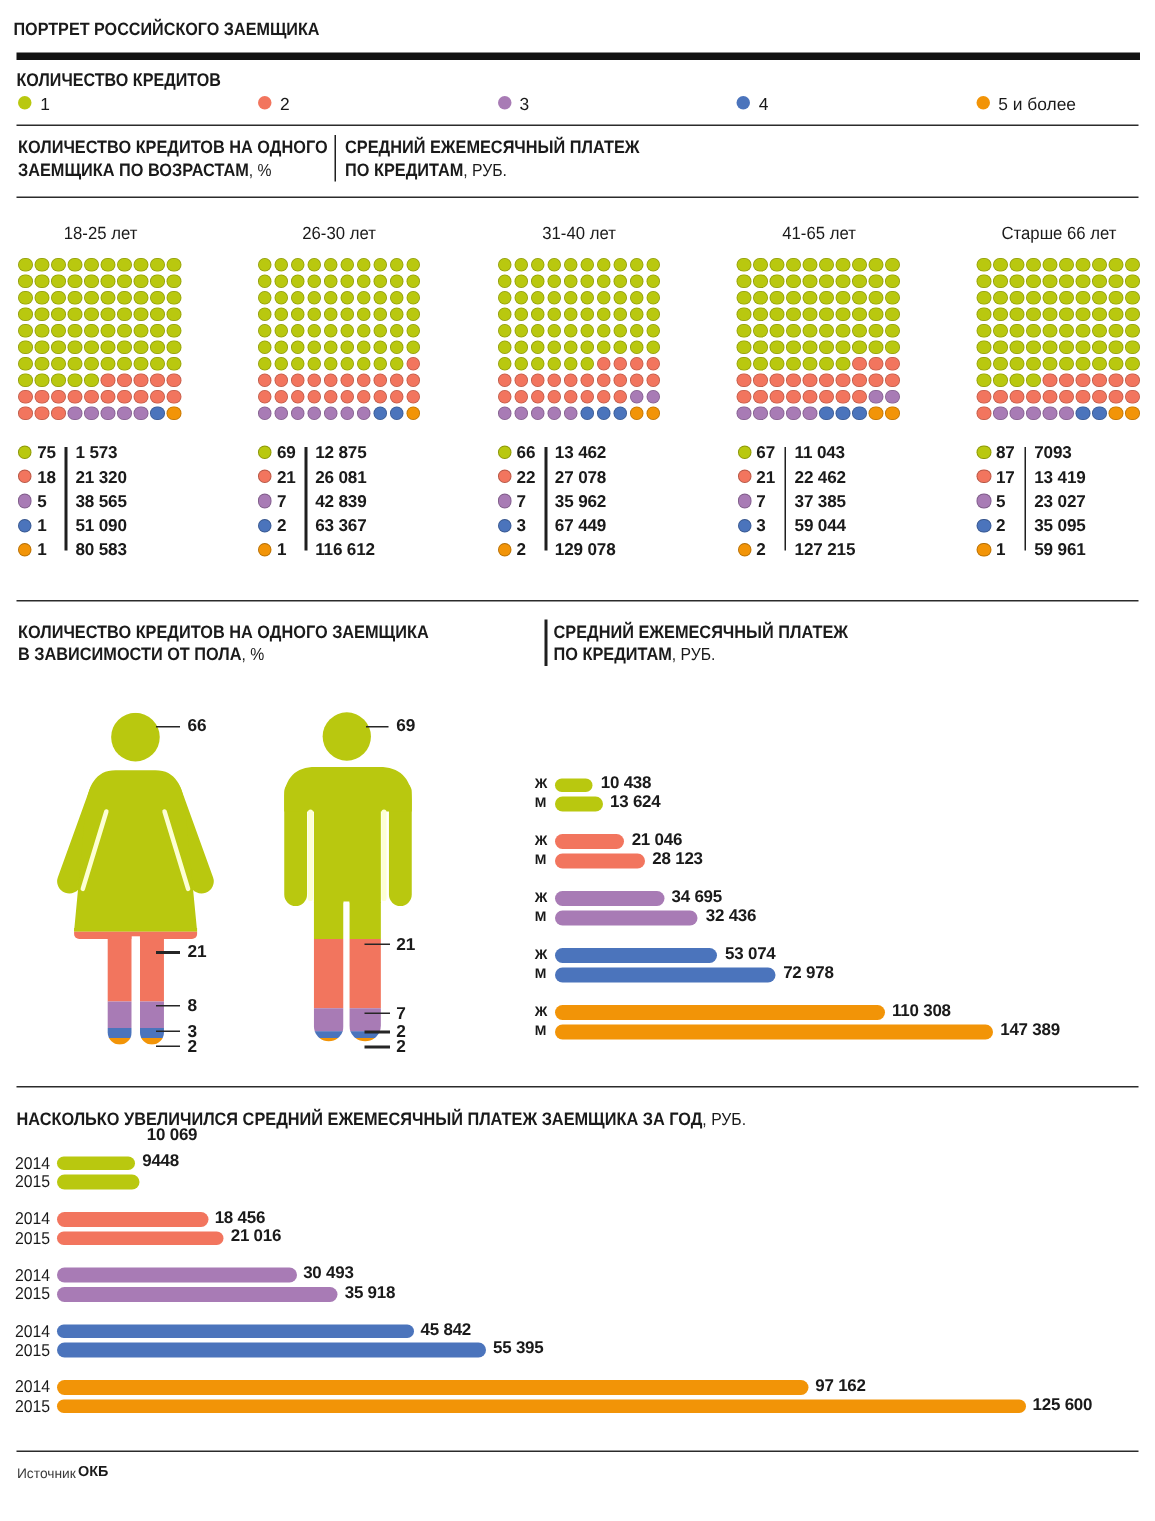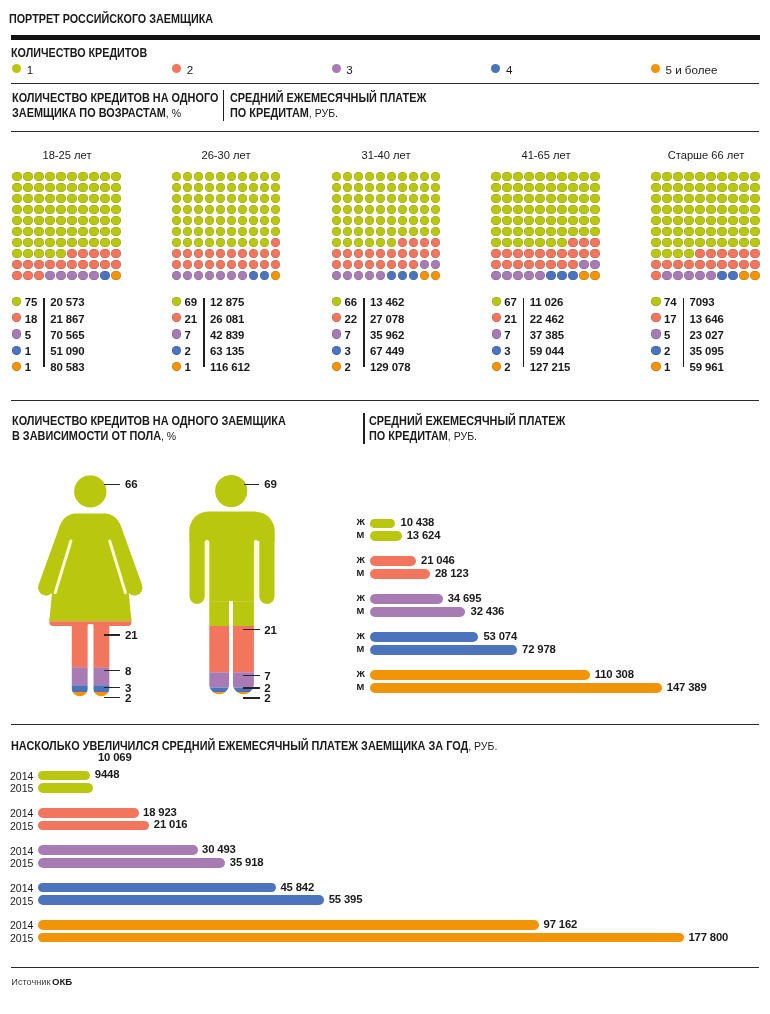--- a/index.html
+++ b/index.html
@@ -193,27 +193,27 @@
         <i class="dot c2" style="left:45.0px;top:270.6px"></i>
         <i class="dot c2" style="left:56.0px;top:270.6px"></i>
         <i class="dot c2" style="left:67.0px;top:270.6px"></i>
         <i class="dot c2" style="left:78.0px;top:270.6px"></i>
         <i class="dot c2" style="left:89.0px;top:270.6px"></i>
         <i class="dot c3" style="left:100.0px;top:270.6px"></i>
         <i class="dot c4" style="left:111.0px;top:270.6px"></i>
       </div>
       <i class="ldot c0" style="left:12.1px;top:296.9px"></i>
       <div class="lnum cond" style="left:24.8px;top:296.4px">75</div>
-      <div class="lpay cond" style="left:50.3px;top:296.4px">20 573</div>
+      <div class="lpay cond" style="left:50.3px;top:296.4px">1 573</div>
       <i class="ldot c1" style="left:12.1px;top:313.1px"></i>
       <div class="lnum cond" style="left:24.8px;top:312.6px">18</div>
-      <div class="lpay cond" style="left:50.3px;top:312.6px">21 867</div>
+      <div class="lpay cond" style="left:50.3px;top:312.6px">21 320</div>
       <i class="ldot c2" style="left:12.1px;top:329.3px"></i>
       <div class="lnum cond" style="left:24.8px;top:328.8px">5</div>
-      <div class="lpay cond" style="left:50.3px;top:328.8px">70 565</div>
+      <div class="lpay cond" style="left:50.3px;top:328.8px">38 565</div>
       <i class="ldot c3" style="left:12.1px;top:345.6px"></i>
       <div class="lnum cond" style="left:24.8px;top:345.1px">1</div>
       <div class="lpay cond" style="left:50.3px;top:345.1px">51 090</div>
       <i class="ldot c4" style="left:12.1px;top:361.8px"></i>
       <div class="lnum cond" style="left:24.8px;top:361.3px">1</div>
       <div class="lpay cond" style="left:50.3px;top:361.3px">80 583</div>
       <i class="vdiv" style="left:43.4px;top:297.6px;height:69.4px"></i>
     </div>
     <div class="grp">
       <div class="grp-label" style="left:172.3px;top:147.6px;width:108px">26-30 лет</div>
@@ -323,21 +323,21 @@
       <div class="lnum cond" style="left:184.6px;top:296.4px">69</div>
       <div class="lpay cond" style="left:210.1px;top:296.4px">12 875</div>
       <i class="ldot c1" style="left:171.9px;top:313.1px"></i>
       <div class="lnum cond" style="left:184.6px;top:312.6px">21</div>
       <div class="lpay cond" style="left:210.1px;top:312.6px">26 081</div>
       <i class="ldot c2" style="left:171.9px;top:329.3px"></i>
       <div class="lnum cond" style="left:184.6px;top:328.8px">7</div>
       <div class="lpay cond" style="left:210.1px;top:328.8px">42 839</div>
       <i class="ldot c3" style="left:171.9px;top:345.6px"></i>
       <div class="lnum cond" style="left:184.6px;top:345.1px">2</div>
-      <div class="lpay cond" style="left:210.1px;top:345.1px">63 135</div>
+      <div class="lpay cond" style="left:210.1px;top:345.1px">63 367</div>
       <i class="ldot c4" style="left:171.9px;top:361.8px"></i>
       <div class="lnum cond" style="left:184.6px;top:361.3px">1</div>
       <div class="lpay cond" style="left:210.1px;top:361.3px">116 612</div>
       <i class="vdiv" style="left:203.2px;top:297.6px;height:69.4px"></i>
     </div>
     <div class="grp">
       <div class="grp-label" style="left:332.1px;top:147.6px;width:108px">31-40 лет</div>
       <div class="dots">
         <i class="dot c0" style="left:331.6px;top:171.6px"></i>
         <i class="dot c0" style="left:342.6px;top:171.6px"></i>
@@ -556,21 +556,21 @@
         <i class="dot c2" style="left:524.4px;top:270.6px"></i>
         <i class="dot c2" style="left:535.4px;top:270.6px"></i>
         <i class="dot c3" style="left:546.4px;top:270.6px"></i>
         <i class="dot c3" style="left:557.4px;top:270.6px"></i>
         <i class="dot c3" style="left:568.4px;top:270.6px"></i>
         <i class="dot c4" style="left:579.4px;top:270.6px"></i>
         <i class="dot c4" style="left:590.4px;top:270.6px"></i>
       </div>
       <i class="ldot c0" style="left:491.5px;top:296.9px"></i>
       <div class="lnum cond" style="left:504.2px;top:296.4px">67</div>
-      <div class="lpay cond" style="left:529.7px;top:296.4px">11 026</div>
+      <div class="lpay cond" style="left:529.7px;top:296.4px">11 043</div>
       <i class="ldot c1" style="left:491.5px;top:313.1px"></i>
       <div class="lnum cond" style="left:504.2px;top:312.6px">21</div>
       <div class="lpay cond" style="left:529.7px;top:312.6px">22 462</div>
       <i class="ldot c2" style="left:491.5px;top:329.3px"></i>
       <div class="lnum cond" style="left:504.2px;top:328.8px">7</div>
       <div class="lpay cond" style="left:529.7px;top:328.8px">37 385</div>
       <i class="ldot c3" style="left:491.5px;top:345.6px"></i>
       <div class="lnum cond" style="left:504.2px;top:345.1px">3</div>
       <div class="lpay cond" style="left:529.7px;top:345.1px">59 044</div>
       <i class="ldot c4" style="left:491.5px;top:361.8px"></i>
@@ -676,25 +676,25 @@
         <i class="dot c2" style="left:673.2px;top:270.6px"></i>
         <i class="dot c2" style="left:684.2px;top:270.6px"></i>
         <i class="dot c2" style="left:695.2px;top:270.6px"></i>
         <i class="dot c2" style="left:706.2px;top:270.6px"></i>
         <i class="dot c3" style="left:717.2px;top:270.6px"></i>
         <i class="dot c3" style="left:728.2px;top:270.6px"></i>
         <i class="dot c4" style="left:739.2px;top:270.6px"></i>
         <i class="dot c4" style="left:750.2px;top:270.6px"></i>
       </div>
       <i class="ldot c0" style="left:651.3px;top:296.9px"></i>
-      <div class="lnum cond" style="left:664.0px;top:296.4px">74</div>
+      <div class="lnum cond" style="left:664.0px;top:296.4px">87</div>
       <div class="lpay cond" style="left:689.5px;top:296.4px">7093</div>
       <i class="ldot c1" style="left:651.3px;top:313.1px"></i>
       <div class="lnum cond" style="left:664.0px;top:312.6px">17</div>
-      <div class="lpay cond" style="left:689.5px;top:312.6px">13 646</div>
+      <div class="lpay cond" style="left:689.5px;top:312.6px">13 419</div>
       <i class="ldot c2" style="left:651.3px;top:329.3px"></i>
       <div class="lnum cond" style="left:664.0px;top:328.8px">5</div>
       <div class="lpay cond" style="left:689.5px;top:328.8px">23 027</div>
       <i class="ldot c3" style="left:651.3px;top:345.6px"></i>
       <div class="lnum cond" style="left:664.0px;top:345.1px">2</div>
       <div class="lpay cond" style="left:689.5px;top:345.1px">35 095</div>
       <i class="ldot c4" style="left:651.3px;top:361.8px"></i>
       <div class="lnum cond" style="left:664.0px;top:361.3px">1</div>
       <div class="lpay cond" style="left:689.5px;top:361.3px">59 961</div>
       <i class="vdiv" style="left:682.6px;top:297.6px;height:69.4px"></i>
@@ -898,40 +898,40 @@
   </div>
 
   <div class="yrlab cond" style="left:10.2px;top:769.8px">2014</div>
     <i class="hbar2 c0" style="left:38.0px;top:770.6px;width:52.2px"></i>
     <div class="barval cond" style="left:94.8px;top:768.3px">9448</div>
     <div class="yrlab cond" style="left:10.2px;top:782.4px">2015</div>
     <i class="hbar2 c0" style="left:38.0px;top:783.2px;width:55.3px"></i>
     <div class="barval cond" style="left:97.9px;top:751px">10 069</div>
     <div class="yrlab cond" style="left:10.2px;top:807.2px">2014</div>
     <i class="hbar2 c1" style="left:38.0px;top:808.0px;width:100.5px"></i>
-    <div class="barval cond" style="left:143.1px;top:805.7px">18 923</div>
+    <div class="barval cond" style="left:143.1px;top:805.7px">18 456</div>
     <div class="yrlab cond" style="left:10.2px;top:819.8px">2015</div>
     <i class="hbar2 c1" style="left:38.0px;top:820.6px;width:111.2px"></i>
     <div class="barval cond" style="left:153.8px;top:818.3px">21 016</div>
     <div class="yrlab cond" style="left:10.2px;top:844.6px">2014</div>
     <i class="hbar2 c2" style="left:38.0px;top:845.4px;width:159.5px"></i>
     <div class="barval cond" style="left:202.1px;top:843.1px">30 493</div>
     <div class="yrlab cond" style="left:10.2px;top:857.2px">2015</div>
     <i class="hbar2 c2" style="left:38.0px;top:858.0px;width:187.2px"></i>
     <div class="barval cond" style="left:229.8px;top:855.7px">35 918</div>
     <div class="yrlab cond" style="left:10.2px;top:882.0px">2014</div>
     <i class="hbar2 c3" style="left:38.0px;top:882.8px;width:237.8px"></i>
     <div class="barval cond" style="left:280.4px;top:880.5px">45 842</div>
     <div class="yrlab cond" style="left:10.2px;top:894.6px">2015</div>
     <i class="hbar2 c3" style="left:38.0px;top:895.4px;width:286.1px"></i>
     <div class="barval cond" style="left:328.7px;top:893.1px">55 395</div>
     <div class="yrlab cond" style="left:10.2px;top:919.4px">2014</div>
     <i class="hbar2 c4" style="left:38.0px;top:920.2px;width:500.9px"></i>
     <div class="barval cond" style="left:543.5px;top:917.9px">97 162</div>
     <div class="yrlab cond" style="left:10.2px;top:932.0px">2015</div>
     <i class="hbar2 c4" style="left:38.0px;top:932.8px;width:645.8px"></i>
-    <div class="barval cond" style="left:688.4px;top:930.5px">177 800</div>
+    <div class="barval cond" style="left:688.4px;top:930.5px">125 600</div>
 
   <i class="rule-thin" style="left:11px;top:967px;width:748px;height:1.3px"></i>
   <div class="src">Источник</div>
   <div class="srcv" style="left:52px">ОКБ</div>
 
 </div>
 
 </body></html>

